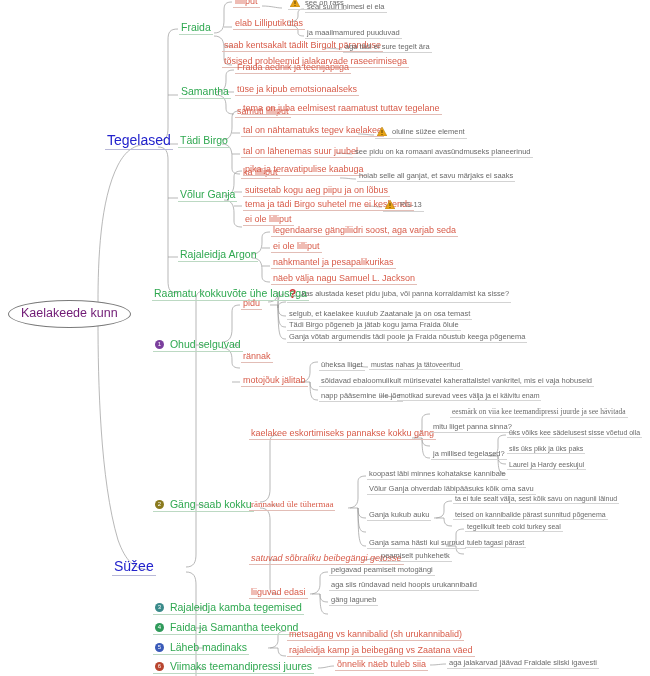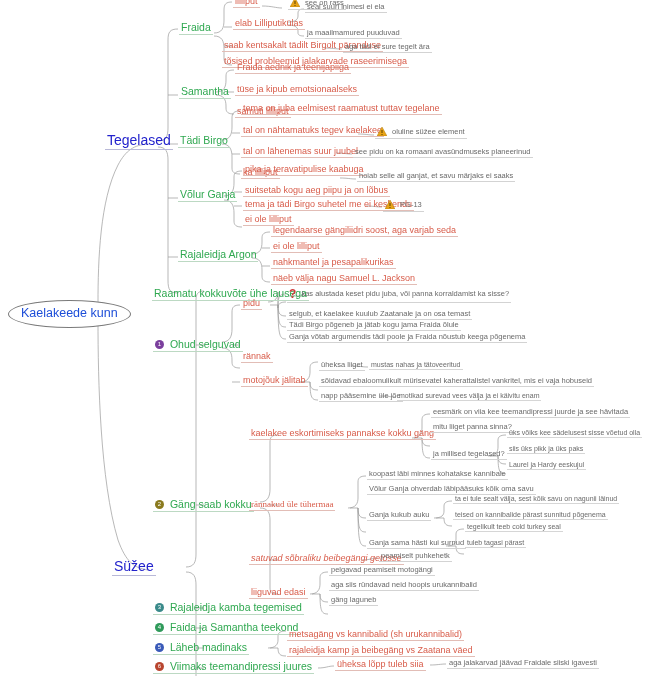--- a/index.html
+++ b/index.html
@@ -23,21 +23,21 @@
     line-height: 1.05;
     padding: 0 2px 1px 2px;
   }
   .node .txt { display: inline-block; }
 
   
   .root {
     border: 1px solid #7a7a7a;
     border-radius: 50%;
     background: #fff;
-    color: #1d4ed8;
+    color: #701a75;
     font-size: 12.5px;
     padding: 6px 12px 7px 12px;
     text-align: center;
   }
 
   
   .lvl1 {
     color: #2222cc;
     font-size: 14px;
     border-bottom: 1px solid #b9b9d8;
@@ -389,21 +389,21 @@
   </div>
 
   <div class="node lvl2" style="left:153px; top:499px;">
     <span class="icon numicon" style="background:#8a7a1e;">2</span>
     <span class="txt">Gäng saab kokku</span>
   </div>
 
   <div class="node lvl3" style="left:249px; top:429px;text-decoration:underline;">
     <span class="txt">kaelakee eskortimiseks pannakse kokku gäng</span>
   </div>
-  <div class="node lvl4" style="left:431px; top:408px;">
+  <div class="node lvl4" style="left:450px; top:408px;font-family:Liberation Serif, serif;">
     <span class="txt">eesmärk on viia kee teemandipressi juurde ja see hävitada</span>
   </div>
   <div class="node lvl4" style="left:431px; top:423px;">
     <span class="txt">mitu liiget panna sinna?</span>
   </div>
   <div class="node lvl4" style="left:431px; top:450px;">
     <span class="txt">ja millised tegelased?</span>
   </div>
   <div class="node lvl5" style="left:507px; top:429px;">
     <span class="txt">üks võiks kee sädelusest sisse võetud olla</span>
@@ -482,19 +482,19 @@
   </div>
   <div class="node lvl3" style="left:287px; top:646px;">
     <span class="txt">rajaleidja kamp ja beibegäng vs Zaatana väed</span>
   </div>
 
   <div class="node lvl2" style="left:153px; top:661px;">
     <span class="icon numicon" style="background:#b8452f;">6</span>
     <span class="txt">Viimaks teemandipressi juures</span>
   </div>
   <div class="node lvl3" style="left:335px; top:660px;">
-    <span class="txt">üheksa lõpp tuleb siia</span>
+    <span class="txt">õnnelik näeb tuleb siia</span>
   </div>
   <div class="node lvl4" style="left:447px; top:659px;">
     <span class="txt">aga jalakarvad jäävad Fraidale siiski igavesti</span>
   </div>
 
 </div>
 
 </body></html>

